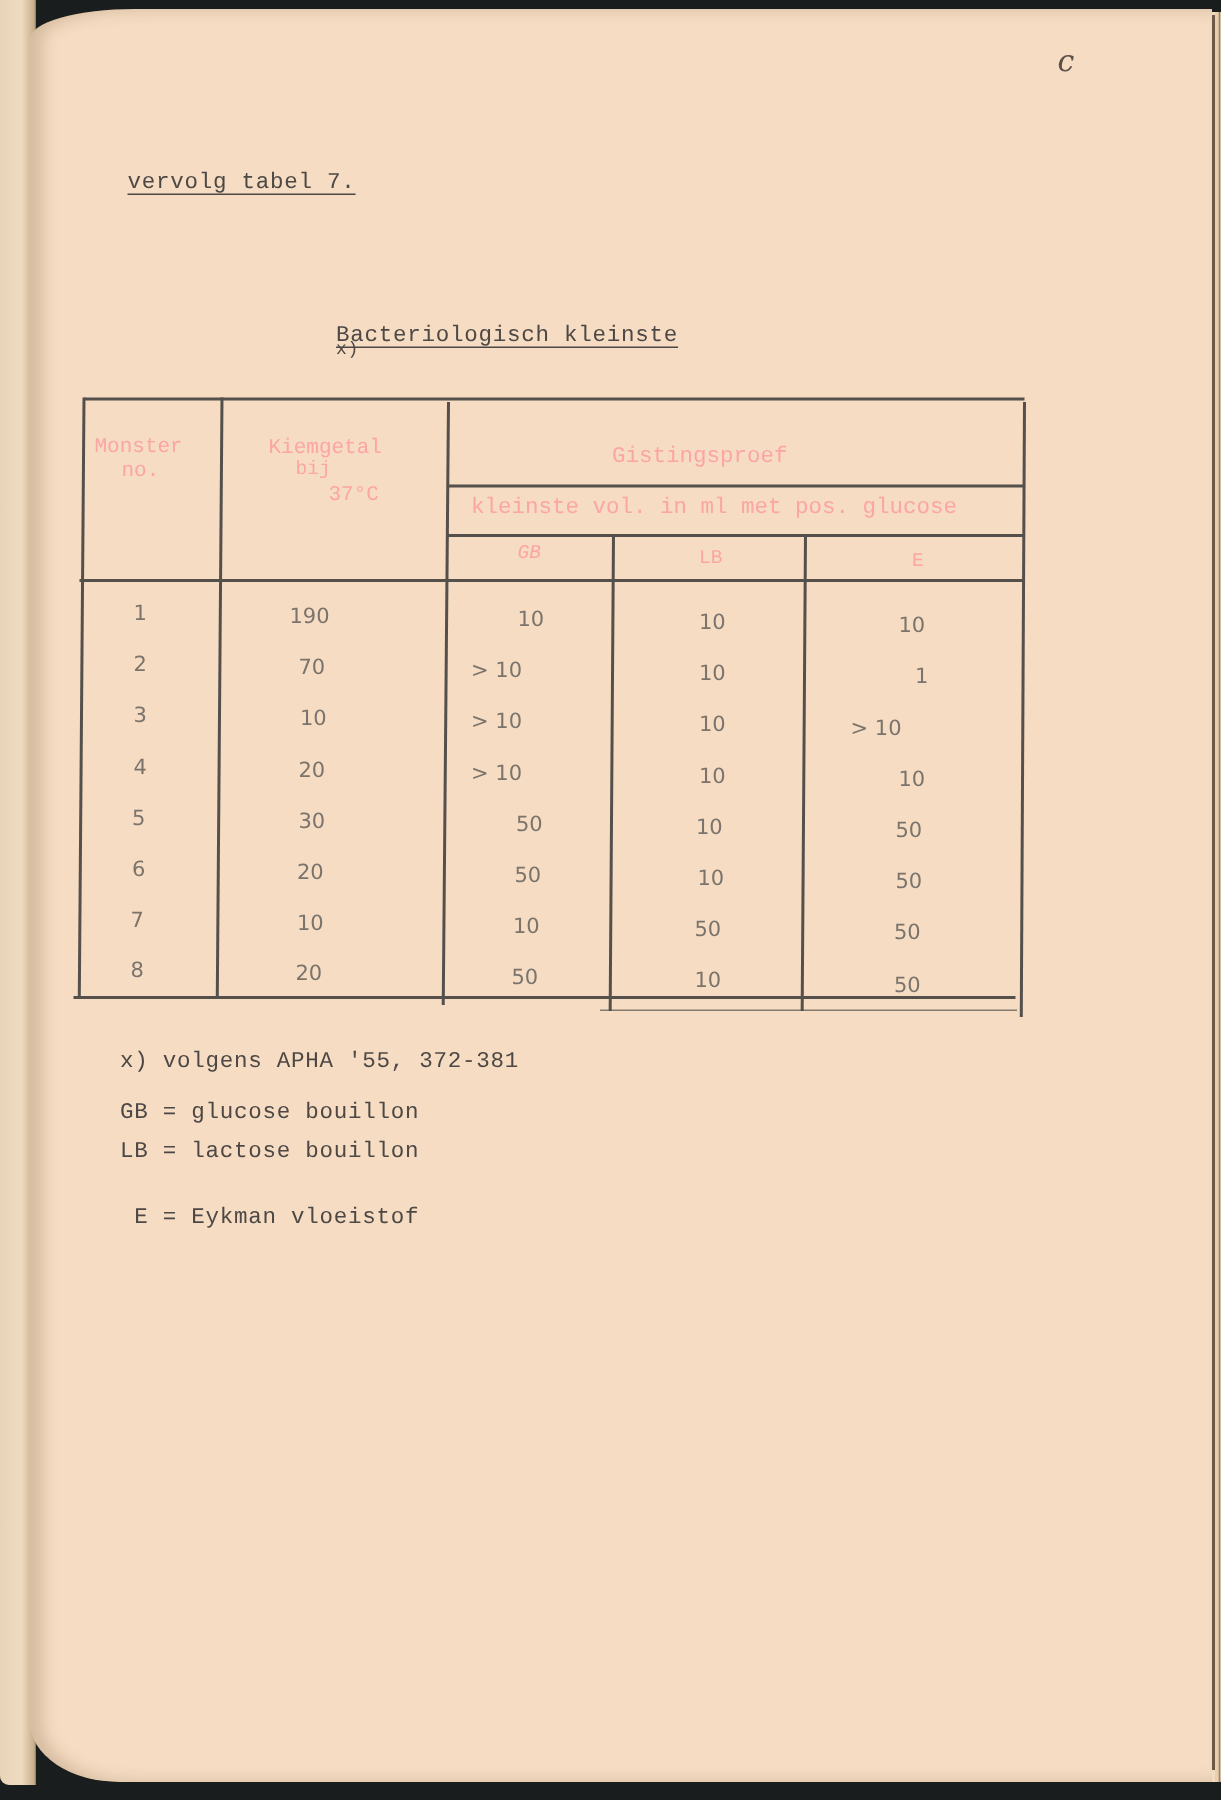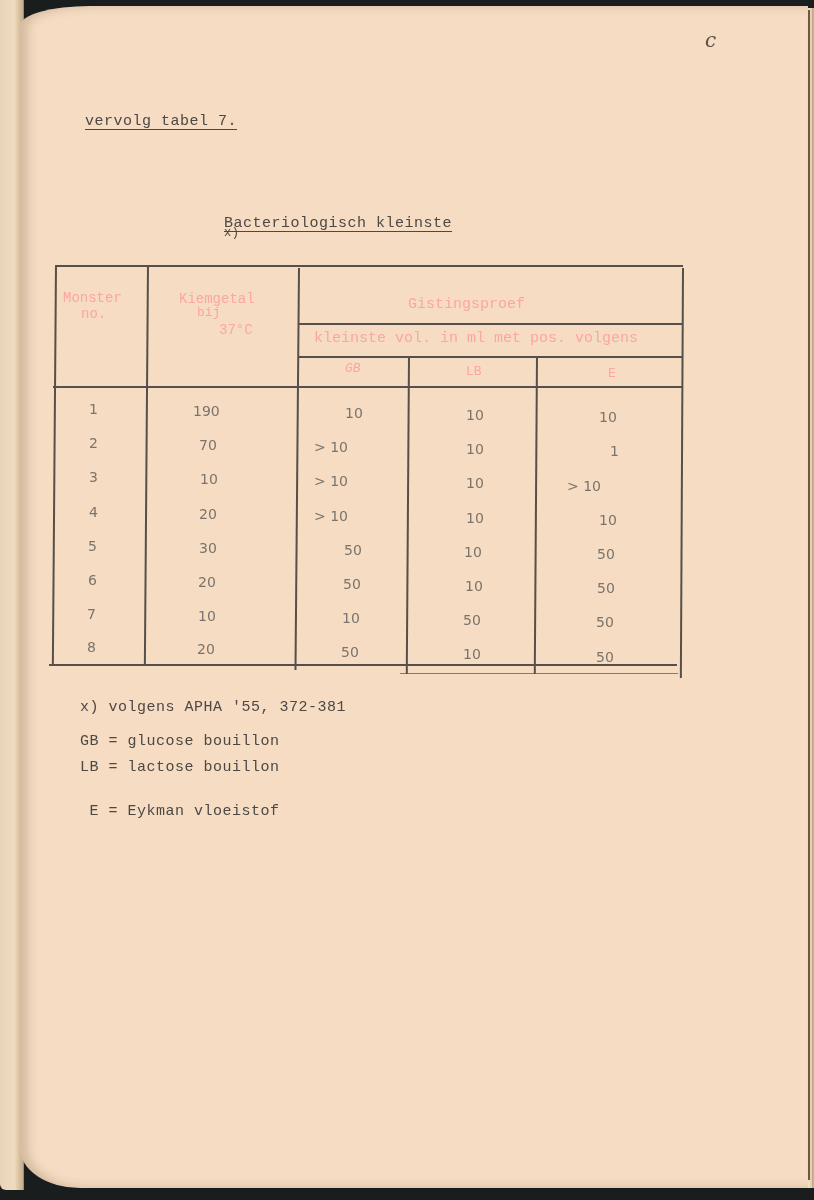--- a/index.html
+++ b/index.html
@@ -71,21 +71,21 @@
   <div class="vline" style="left:408px;top:356px;width:1.5px;height:318px;transform:rotate(0.4deg);transform-origin:top;"></div>
   <div class="vline" style="left:536px;top:356px;width:1.5px;height:318px;transform:rotate(0.4deg);transform-origin:top;"></div>
   <div class="vline" style="left:682px;top:268px;width:1.5px;height:410px;transform:rotate(0.3deg);transform-origin:top;"></div>
 
   <div class="cell" style="left:63px;top:290px;font-size:14px;">Monster</div>
   <div class="cell" style="left:81px;top:306px;font-size:14px;">no.</div>
   <div class="cell" style="left:163px;top:291px;font-size:14px;margin-left:16px;">Kiemgetal</div>
   <div class="cell" style="left:197px;top:305px;font-size:13px;">bij</div>
   <div class="cell" style="left:191px;top:322px;font-size:14px;margin-left:28px;">37°C</div>
   <div class="cell" style="left:408px;top:296px;">Gistingsproef</div>
-  <div class="cell" style="left:314px;top:330px;">kleinste vol. in ml met pos. volgens</div>
+  <div class="cell" style="left:314px;top:330px;">kleinste vol. in ml met pos. glucose</div>
   <div class="cell" style="left:345px;top:361px;font-size:13px;font-style:italic;">GB</div>
   <div class="cell" style="left:466px;top:364px;font-size:13px;">LB</div>
   <div class="cell" style="left:608px;top:366px;font-size:13px;">E</div>
 
   <div class="cell cell-light" style="left:89px;top:401px;">1</div>
   <div class="cell cell-light" style="left:193px;top:403px;">190</div>
   <div class="cell cell-light" style="left:345px;top:405px;">10</div>
   <div class="cell cell-light" style="left:466px;top:407px;">10</div>
   <div class="cell cell-light" style="left:599px;top:409px;">10</div>
 

